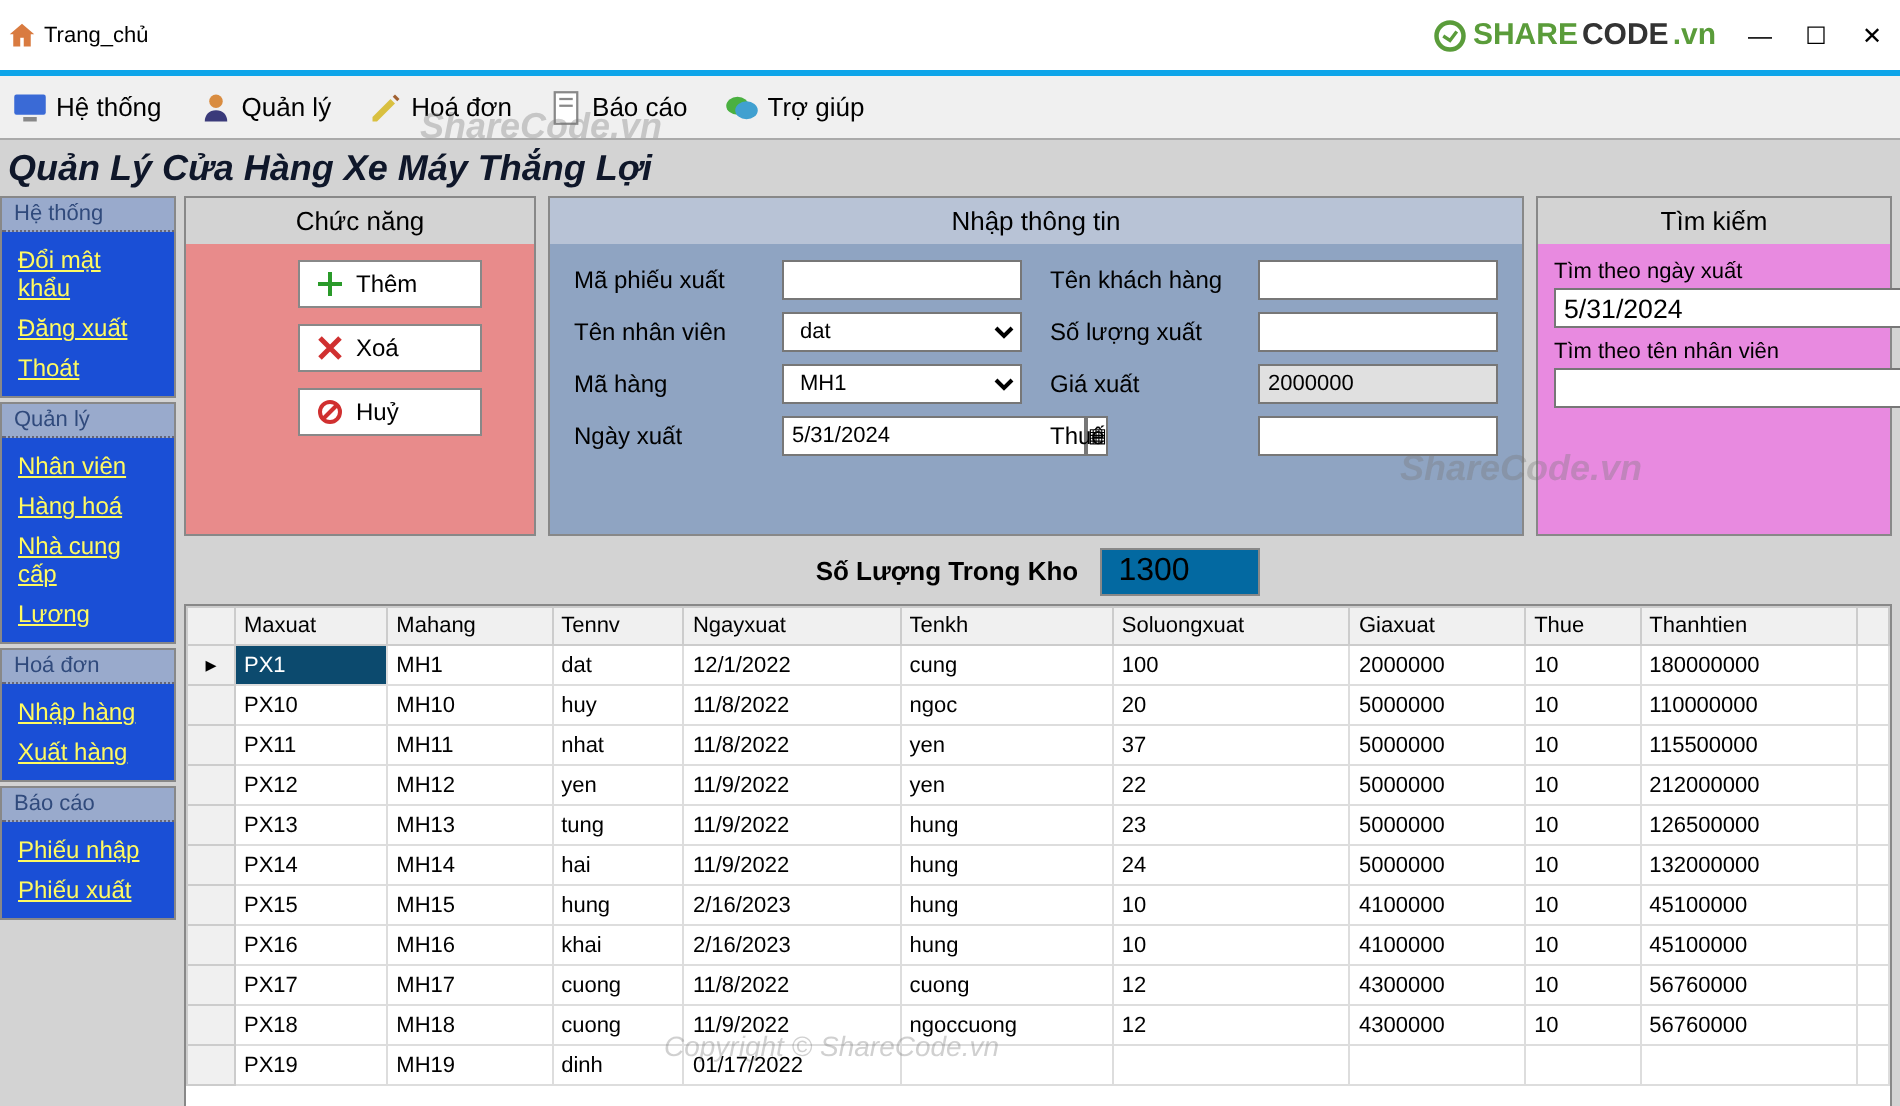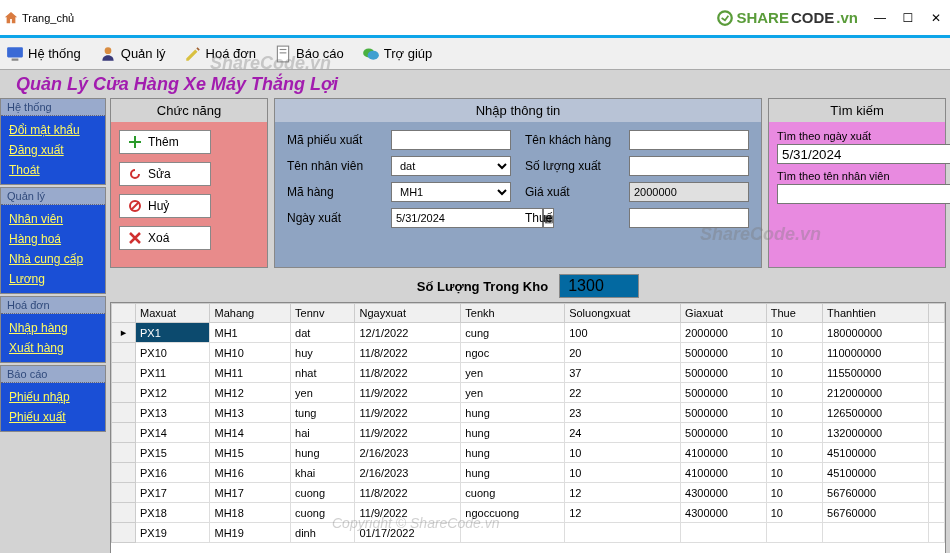--- a/index.html
+++ b/index.html
@@ -10,40 +10,40 @@
 .titlebar .spacer { flex: 1; }
 .titlebar .logo { color: #5a9c3a; font-weight: bold; font-size: 15px; display: flex; align-items: center; gap: 2px; }
 .titlebar .logo span.code { color: #333; }
 .titlebar .winbtns { display: flex; gap: 8px; margin-left: 12px; font-size: 12px; }
 .titlebar .winbtns span { width: 20px; text-align: center; cursor: pointer; }
 
 .menubar { height: 32px; background: #f0f0f0; border-bottom: 1px solid #aaa; display: flex; align-items: center; padding: 0 6px; gap: 18px; font-size: 13px; }
 .menubar .item { display: flex; align-items: center; gap: 4px; cursor: pointer; }
 .menubar .micon { width: 18px; height: 18px; }
 
-.apptitle { height: 28px; display: flex; align-items: center; padding: 0 16px; font-size: 18px; font-weight: bold; font-style: italic; color: #a21caf; }
+.apptitle { height: 28px; display: flex; align-items: center; padding: 0 4px; font-size: 18px; font-weight: bold; font-style: italic; color: #0f172a; }
 
 .main { display: flex; height: 471px; }
 
 .sidebar { width: 117px; background: #d3d3d3; padding: 0; }
 .sgroup { background: #1a4fd6; border: 1px solid #888; margin-bottom: 2px; }
 .sgroup .ghead { background: #99aacc; color: #304a7c; font-size: 11px; padding: 2px 6px; border-bottom: 1px dotted #667; }
 .sgroup .gbody { padding: 4px 8px; }
 .sgroup .glink { color: #fffa60; text-decoration: underline; font-size: 12px; padding: 3px 0; cursor: pointer; display: block; }
 
 .content { flex: 1; display: flex; flex-direction: column; }
 
 .panels { display: flex; gap: 6px; padding: 0 4px 4px 4px; height: 174px; }
 
 .panel { border: 1px solid #888; display: flex; flex-direction: column; }
 .phead { text-align: center; font-size: 13px; padding: 4px 0; }
 
-.pfunc { width: 158px; background: #e88b8b; }
+.pfunc { width: 176px; background: #e88b8b; }
 .pfunc .phead { background: #d3d3d3; }
-.pfunc .buttons { padding: 8px; display: flex; flex-direction: column; gap: 8px; }
+.pfunc .buttons { padding: 8px; display: flex; flex-direction: column; gap: 8px; margin-left: 48px; }
 .pfunc button { background: #fff; border: 1px solid #888; padding: 4px 8px; font-size: 12px; display: flex; align-items: center; gap: 6px; cursor: pointer; width: 92px; }
 .bicon { width: 14px; height: 14px; display: inline-block; }
 
 .pinfo { flex: 1; background: #8fa4c2; }
 .pinfo .phead { background: #b8c3d6; }
 .pinfo .grid { display: grid; grid-template-columns: 90px 120px 90px 120px; gap: 6px 14px; padding: 8px 12px; align-items: center; }
 .pinfo label { font-size: 12px; }
 .pinfo input, .pinfo select { height: 20px; border: 1px solid #777; padding: 0 4px; font-size: 11px; background: #fff; }
 .pinfo select { width: 100%; }
 .pinfo input[readonly] { background: #e0e0e0; }
@@ -183,36 +183,30 @@
         <div class="phead">Chức năng</div>
         <div class="buttons">
           <button>
               <svg class="bicon" viewBox="0 0 14 14">
                 <path d="M6 1h2v12H6z M1 6h12v2H1z" fill="#2a9a2a"></path>
               </svg>
               <span>Thêm</span>
             </button>
           <button>
               <svg class="bicon" viewBox="0 0 14 14">
-                <path d="M7 2a5 5 0 1 0 5 5h-2a3 3 0 1 1-3-3V2z" fill="#d03030"></path>
+                <path d="M2 2l10 10M12 2L2 12" stroke="#d03030" stroke-width="2.5"></path>
               </svg>
-              <span>Sửa</span>
+              <span>Xoá</span>
             </button>
           <button>
               <svg class="bicon" viewBox="0 0 14 14">
                 <circle cx="7" cy="7" r="5" fill="none" stroke="#d03030" stroke-width="2"></circle>
                 <line x1="3" y1="11" x2="11" y2="3" stroke="#d03030" stroke-width="2"></line>
               </svg>
               <span>Huỷ</span>
-            </button>
-          <button>
-              <svg class="bicon" viewBox="0 0 14 14">
-                <path d="M2 2l10 10M12 2L2 12" stroke="#d03030" stroke-width="2.5"></path>
-              </svg>
-              <span>Xoá</span>
             </button>
         </div>
       </div>
 
       <div class="panel pinfo">
         <div class="phead">Nhập thông tin</div>
         <div class="grid">
           <label>Mã phiếu xuất</label>
           <input value="" style="">
           <label>Tên khách hàng</label>

